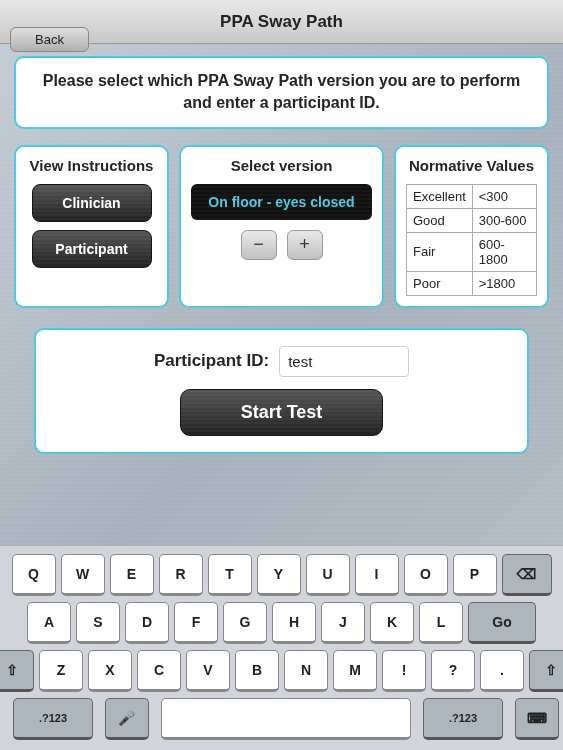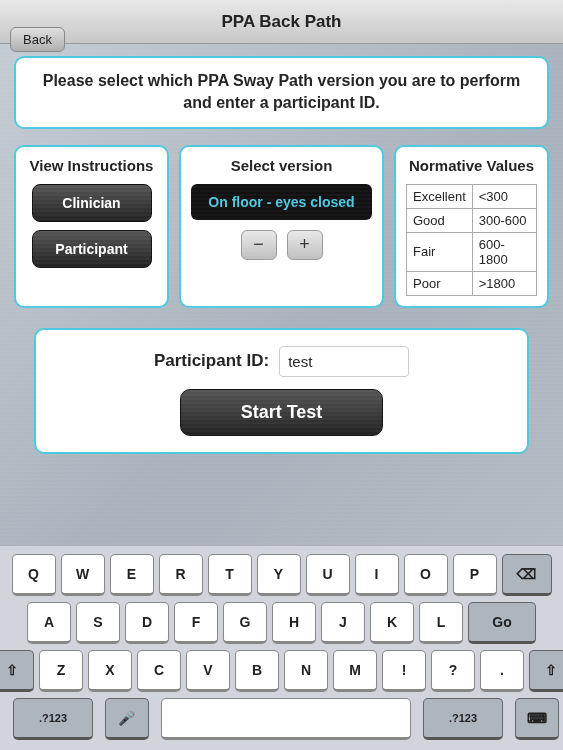--- a/index.html
+++ b/index.html
@@ -38,21 +38,21 @@
       display: flex;
       align-items: center;
       padding: 0 10px;
       position: relative;
     }
 
     .back-button {
       background: linear-gradient(180deg, #e0e0e0 0%, #b0b0b0 100%);
       border: 1px solid #888;
       border-radius: 6px;
-      padding: 4px 12px;
+      padding: 4px 24px;
       font-size: 13px;
       color: #222;
       cursor: pointer;
       margin-top: 36px;
     }
 
     .top-bar-title {
       position: absolute;
       left: 50%;
       transform: translateX(-50%);
@@ -301,21 +301,21 @@
 
     .key-emoji {
       font-size: 11px;
     }
   </style>
 </head>
 <body>
 
 <div class="top-bar">
   <button class="back-button">Back</button>
-  <span class="top-bar-title">PPA Back Path</span>
+  <span class="top-bar-title">PPA Sway Path</span>
 </div>
 
 <div class="main-content">
 
   <div class="instruction-banner">
     <p>Please select which PPA Sway Path version you are to perform and enter a participant ID.</p>
   </div>
 
   <div class="panels-row">
 

